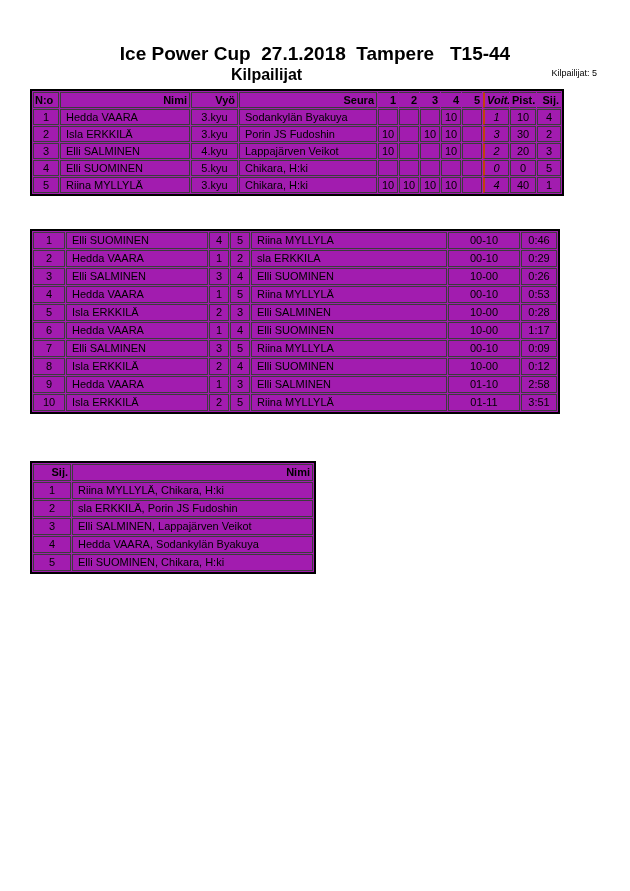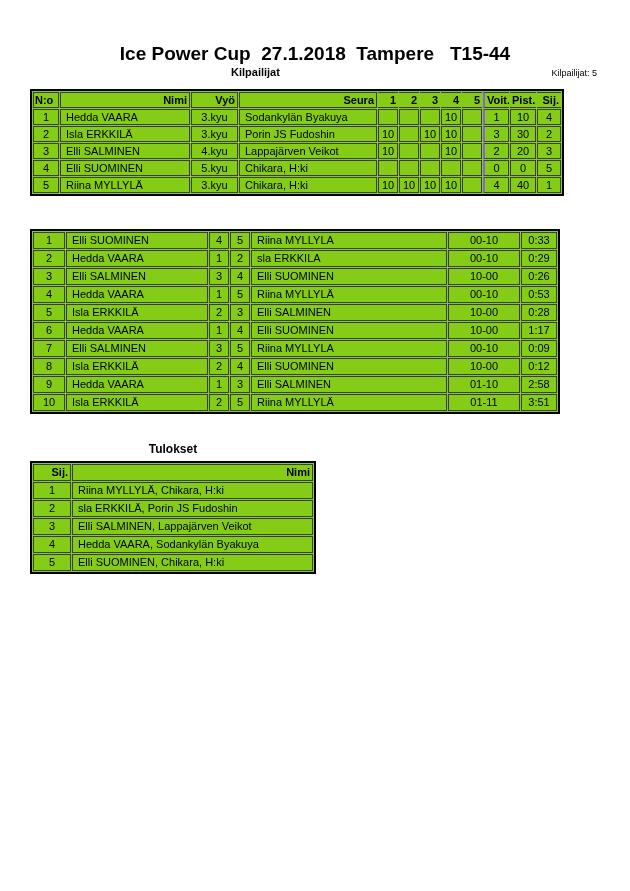--- a/index.html
+++ b/index.html
@@ -8,53 +8,53 @@
     font-family:"Liberation Sans", sans-serif; color:#000;
     overflow:hidden;
   }
   .title {
     position:absolute; top:43px; left:0; width:630px;
     text-align:center; font-size:19px; font-weight:bold;
     white-space:pre; letter-spacing:0px;
   }
   .sub-kilpailijat {
     position:absolute; top:66px; left:231px;
-    font-size:11px; font-weight:bold;
+    font-size:16px; font-weight:bold;
   }
   .count-label {
     position:absolute; top:68px; right:33px; font-size:9px;
   }
   .section-matches {
     position:absolute; top:211px; left:30px; width:530px;
     text-align:center; font-size:12px; font-weight:bold;margin-top:45px;
   }
   .section-results {
     position:absolute; top:442px; left:30px; width:286px;
     text-align:center; font-size:12px; font-weight:bold;
   }
   table {
     border-collapse:separate; border-spacing:1px;
-    border:2px solid #000; background:#84cc16; table-layout:fixed;
+    border:2px solid #000; background:#a21caf; table-layout:fixed;
   }
   .t1 { position:absolute; top:89px;  left:30px; width:527px; }
   .t2 { position:absolute; top:229px; left:30px; width:530px; }
   .t3 { position:absolute; top:461px; left:30px; width:286px; }
   th, td {
     border:1px solid #3c3c3c; font-size:11px; font-weight:normal;
     padding:0 2px; text-align:center; white-space:nowrap; overflow:hidden;
     height:15px; line-height:15px;
   }
   .t1 th, .t1 td { height:14px; line-height:14px; }
   th { font-weight:bold;text-align:right; }
   .al { text-align:left; padding-left:5px;margin-left:20px; }
   .hl { text-align:left; padding-left:1px; padding-right:0; overflow:visible; }
   .ns { border-left:none; border-right:none; }
   .nr { border-right:none; }
   .nl { border-left:none; }
-  .gl { border-left:2px solid #8b5cf6; }
+  .gl { border-left:2px solid #c2410c;font-style:italic; }
 </style>
 </head>
 <body>
 
 <div class="page">
 
   <div class="title">Ice Power Cup  27.1.2018  Tampere   T15-44</div>
   <div class="sub-kilpailijat">Kilpailijat</div>
   <div class="count-label">Kilpailijat: 5</div>
 
@@ -174,21 +174,21 @@
         <col style="width:36px">
     </colgroup>
     <tbody>
     <tr>
       <td>1</td>
       <td class="al">Elli SUOMINEN</td>
       <td>4</td>
       <td>5</td>
       <td class="al">Riina MYLLYLA</td>
       <td>00-10</td>
-      <td>0:33</td>
+      <td>0:46</td>
     </tr>
     <tr>
       <td>2</td>
       <td class="al">Hedda VAARA</td>
       <td>1</td>
       <td>2</td>
       <td class="al">sla ERKKILA</td>
       <td>00-10</td>
       <td>0:29</td>
     </tr>
@@ -260,21 +260,20 @@
       <td class="al">Isla ERKKILÄ</td>
       <td>2</td>
       <td>5</td>
       <td class="al">Riina MYLLYLÄ</td>
       <td>01-11</td>
       <td>3:51</td>
     </tr>
   </tbody>
     </table>
 
-  <div class="section-results">Tulokset</div>
 
   <table class="t3">
     <colgroup>
       <col style="width:38px">
         <col style="width:241px">
     </colgroup>
     <tbody>
         <tr>
       <th>Sij.</th>
       <th>Nimi</th>

